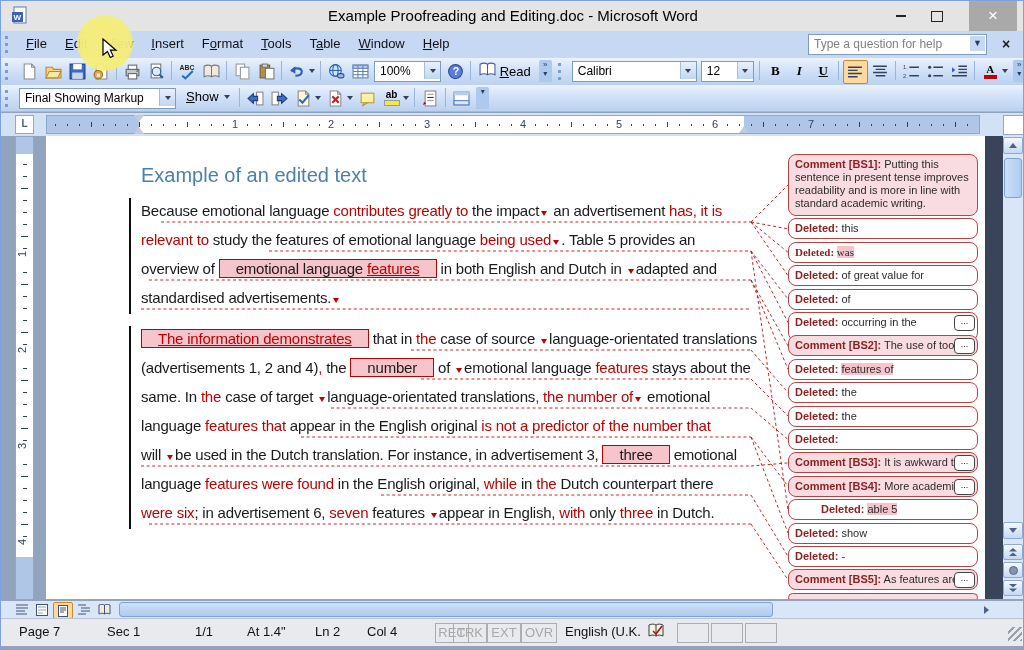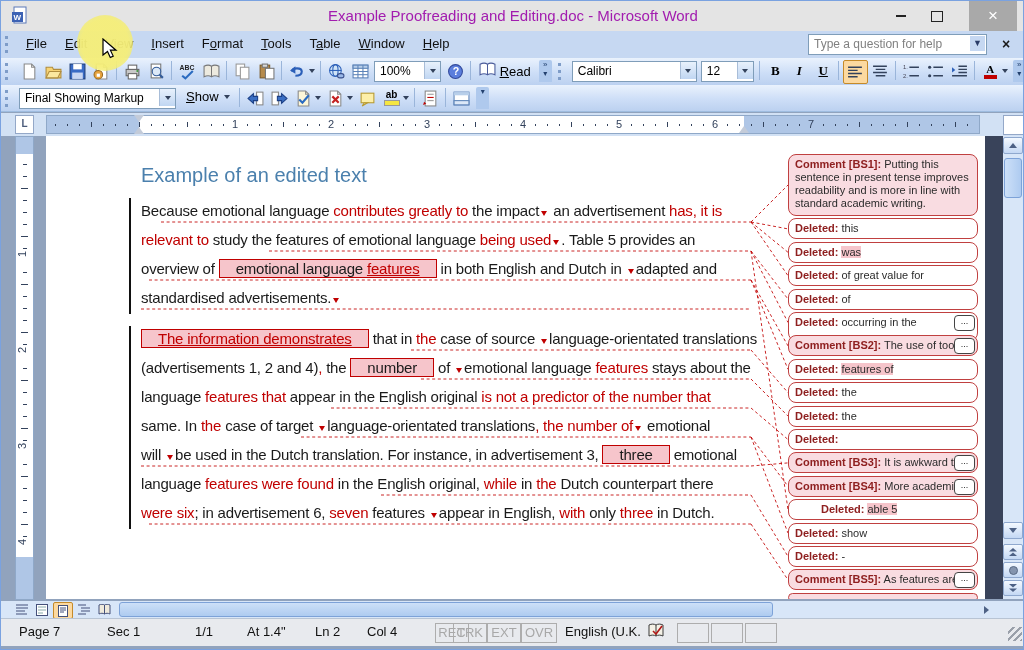--- a/index.html
+++ b/index.html
@@ -4,21 +4,21 @@
 <style>
   html,body{margin:0;padding:0}
   body{width:1024px;height:650px;position:relative;overflow:hidden;
        font-family:"Liberation Sans","DejaVu Sans",sans-serif;background:#91A3BD;
        border:1px solid #7AA2E0;box-sizing:border-box}
   :root{--red:#C00000;--hl:#F6C5CB;--bborder:#C04040;--bfill:#F9DCE1;--heading:#4B80AD}
 
   
   .titlebar{position:absolute;left:0;top:0;width:1024px;height:30px;background:#E4E4E4}
   .title-text{position:absolute;left:0;right:0;top:0;line-height:30px;text-align:center;
-              font-size:15px;color:#a21caf}
+              font-size:15px;color:#000000}
   .app-icon{position:absolute;left:9px;top:5px;width:20px;height:20px}
   .winbtn{position:absolute;top:0;height:30px;text-align:center;line-height:28px;color:#222;font-size:14px}
   .btn-min{right:106px;width:36px}
   .btn-max{right:70px;width:36px}
   .btn-close{right:8px;width:48px;background:#A9A9A9;color:#fff;font-size:17px;line-height:29px}
   .btn-min .bar{display:inline-block;width:10px;height:2px;background:#222;vertical-align:middle}
   .btn-max .box{display:inline-block;width:10px;height:9px;border:1.5px solid #222;vertical-align:middle}
 
   
   .menubar{position:absolute;left:0;top:30px;width:1024px;height:27px;background:#C6D8F2;
@@ -511,33 +511,33 @@
   <div id="paras">
       <div class="para" style="top: 60px;">
         <div class="tline"><span class="rn">Because emotional language </span><span class="ri">contributes greatly to</span><span class="rn"> the impact</span><span class="ra"></span><span class="rn"> an advertisement </span><span class="ri">has,</span><span class="rn"> </span><span class="ri">it is</span></div>
         <div class="tline"><span class="ri">relevant to</span><span class="rn"> study the features of emotional language </span><span class="ri">being used</span><span class="ra"></span><span class="rn">. Table 5 provides an</span></div>
         <div class="tline"><span class="rn">overview of </span><span class="cbox"><span class="rh">emotional language </span><span class="rih">features</span></span><span class="rn"> in both English and Dutch in </span><span class="ra"></span><span class="rn">adapted and</span></div>
         <div class="tline"><span class="rn">standardised advertisements.</span><span class="ra"></span></div>
       </div>
       <div class="para" style="top: 188px;">
         <div class="tline"><span class="cbox"><span class="rih">The information demonstrates</span></span><span class="rn"> that in </span><span class="ri">the</span><span class="rn"> case of source </span><span class="ra"></span><span class="rn">language-orientated translations</span></div>
         <div class="tline"><span class="rn">(advertisements 1, 2 and 4)</span><span class="ri">,</span><span class="rn"> the </span><span class="cbox"><span class="rh">number</span></span><span class="rn"> of </span><span class="ra"></span><span class="rn">emotional language </span><span class="ri">features</span><span class="rn"> stays about the</span></div>
+        <div class="tline"><span class="rn">same. In </span><span class="ri">the</span><span class="rn"> case of target </span><span class="ra"></span><span class="rn">language-orientated translations</span><span class="ri">,</span><span class="rn"> </span><span class="ri">the number of</span><span class="ra"></span><span class="rn"> emotional</span></div>
         <div class="tline"><span class="rn">language </span><span class="ri">features that</span><span class="rn"> appear in the English original </span><span class="ri">is not a predictor of the number that</span></div>
-        <div class="tline"><span class="rn">same. In </span><span class="ri">the</span><span class="rn"> case of target </span><span class="ra"></span><span class="rn">language-orientated translations</span><span class="ri">,</span><span class="rn"> </span><span class="ri">the number of</span><span class="ra"></span><span class="rn"> emotional</span></div>
         <div class="tline"><span class="rn">will </span><span class="ra"></span><span class="rn">be used in the Dutch translation. For instance, in advertisement 3, </span><span class="cbox"><span class="rh">three</span></span><span class="rn"> emotional</span></div>
         <div class="tline"><span class="rn">language </span><span class="ri">features were found</span><span class="rn"> in the English original, </span><span class="ri">while</span><span class="rn"> in </span><span class="ri">the</span><span class="rn"> Dutch counterpart there</span></div>
         <div class="tline"><span class="ri">were six</span><span class="rn">; in advertisement 6, </span><span class="ri">seven</span><span class="rn"> features </span><span class="ra"></span><span class="rn">appear in English, </span><span class="ri">with</span><span class="rn"> only </span><span class="ri">three</span><span class="rn"> in Dutch.</span></div>
       </div>
     </div>
   <div class="changebar" style="left:83px;top:62px;height:116px"></div>
   <div class="changebar" style="left:83px;top:190px;height:203px"></div>
   <div id="balloons">
       <div class="balloon comment wrap" style="top: 18px; height: 62px;"><span class="blabel">Comment [BS1]:</span><span class="btext"> Putting this sentence in present tense improves readability and is more in line with standard academic writing.</span></div>
       <div class="balloon deleted" style="top: 82.4px; height: 21px;"><span class="blabel">Deleted:</span><span class="btext"> this</span></div>
-      <div class="balloon deleted" style="top: 105.8px; height: 21px;"><span class="blabel">Deleted:</span><span class="btext"> <span class="bhl">was</span></span></div>
+      <div class="balloon deleted" style="top: 105.8px; height: 21px; font-family: Liberation Serif, serif;"><span class="blabel">Deleted:</span><span class="btext"> <span class="bhl">was</span></span></div>
       <div class="balloon deleted" style="top: 129.2px; height: 21px;"><span class="blabel">Deleted:</span><span class="btext"> of great value for</span></div>
       <div class="balloon deleted" style="top: 152.6px; height: 21px;"><span class="blabel">Deleted:</span><span class="btext"> of</span></div>
       <div class="balloon deleted" style="top: 176px; height: 29px;"><span class="blabel">Deleted:</span><span class="btext"> occurring in the</span><span class="bof">...</span></div>
       <div class="balloon comment" style="top: 199.4px; height: 21px;"><span class="blabel">Comment [BS2]:</span><span class="btext"> The use of too</span><span class="bof">...</span></div>
       <div class="balloon deleted" style="top: 222.8px; height: 21px;"><span class="blabel">Deleted:</span><span class="btext"> <span class="bhl">features of</span></span></div>
       <div class="balloon deleted" style="top: 246.2px; height: 21px;"><span class="blabel">Deleted:</span><span class="btext"> the</span></div>
       <div class="balloon deleted" style="top: 269.6px; height: 21px;"><span class="blabel">Deleted:</span><span class="btext"> the</span></div>
       <div class="balloon deleted" style="top: 293px; height: 21px;"><span class="blabel">Deleted:</span><span class="btext"> </span></div>
       <div class="balloon comment" style="top: 316.4px; height: 21px;"><span class="blabel">Comment [BS3]:</span><span class="btext"> It is awkward t</span><span class="bof">...</span></div>
       <div class="balloon comment" style="top: 339.8px; height: 21px;"><span class="blabel">Comment [BS4]:</span><span class="btext"> More academi</span><span class="bof">...</span></div>

